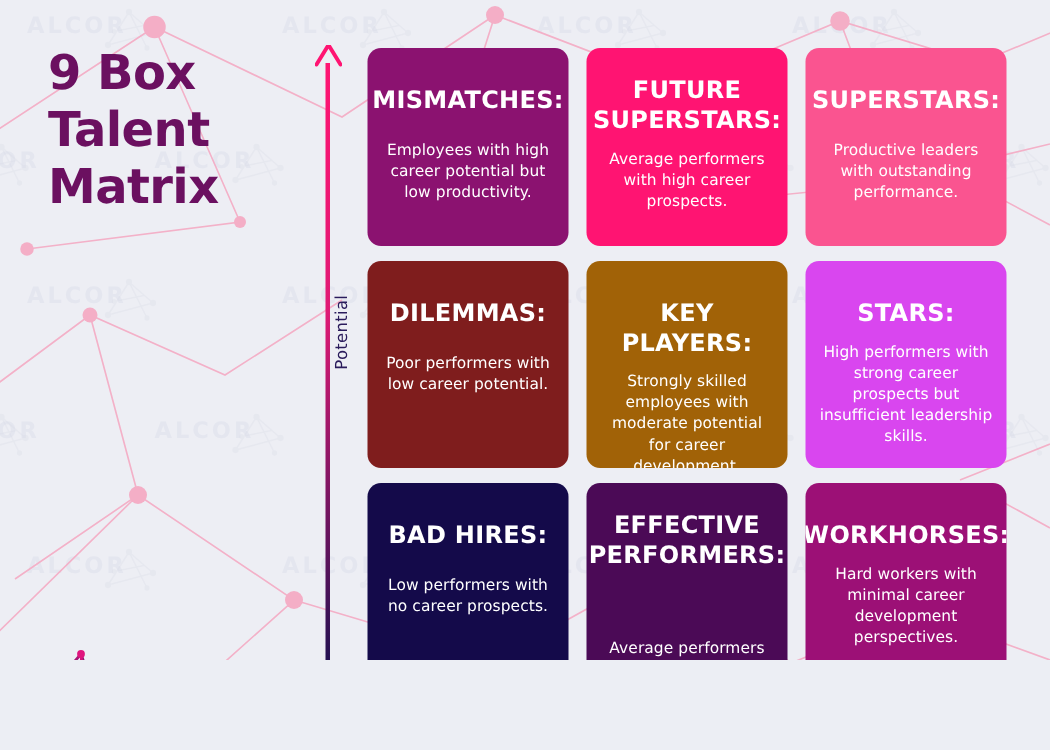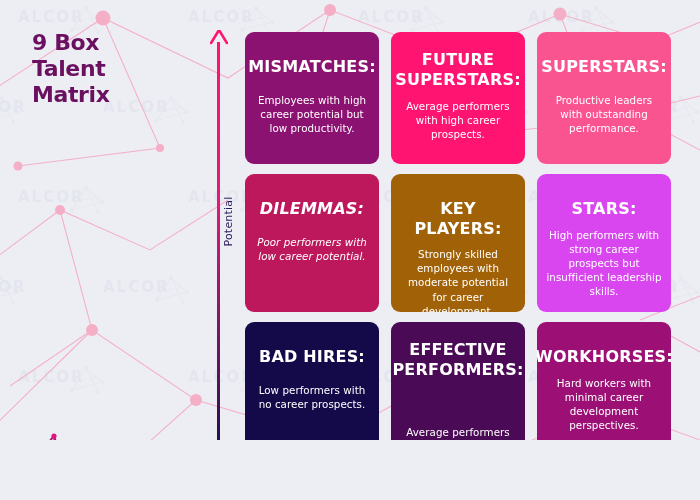--- a/index.html
+++ b/index.html
@@ -26,21 +26,21 @@
     width: 700px; height: 500px;
     pointer-events: none;
   }
   
   #title {
     position: absolute;
     left: 32px;
     top: 30px;
     width: 170px;
     color: #6b1060;
-    font-size: 22px;
+    font-size: 32px;
     font-weight: bold;
     line-height: 1.18;
     letter-spacing: -0.4px;
   }
   #title .tline { display: block; white-space: nowrap; }
   
   #v-axis {
     position: absolute;
     left: 217px;
     top: 42px;
@@ -315,21 +315,21 @@
     </div>
     <div class="cell two-line-title" style="background: rgb(255, 20, 114);">
       <div class="c-title">FUTURE SUPERSTARS:</div>
       <div class="c-body">Average performers with high career prospects.</div>
     </div>
     <div class="cell" style="background: rgb(250, 84, 144);">
       <div class="c-title">SUPERSTARS:</div>
       <div class="c-body">Productive leaders with outstanding performance.</div>
     </div>
 
-    <div class="cell" style="background: #be185d; font-style: italic;">
+    <div class="cell" style="background: #7f1d1d;">
       <div class="c-title">DILEMMAS:</div>
       <div class="c-body">Poor performers with low career potential.</div>
     </div>
     <div class="cell tight" style="background: #a16207;">
       <div class="c-title">KEY PLAYERS:</div>
       <div class="c-body">Strongly skilled employees with moderate potential for career development.</div>
     </div>
     <div class="cell tight" style="background: #d946ef;">
       <div class="c-title">STARS:</div>
       <div class="c-body">High performers with strong career prospects but insufficient leadership skills.</div>

